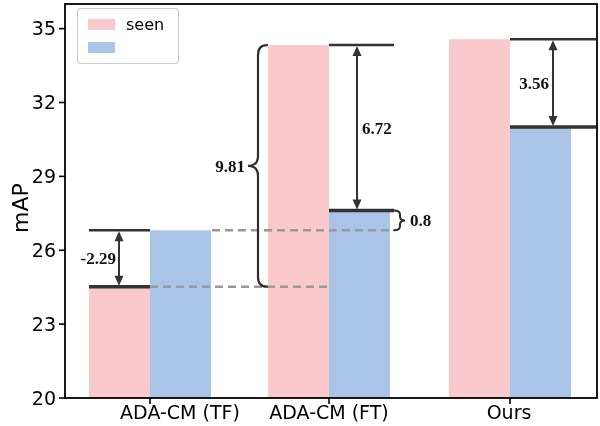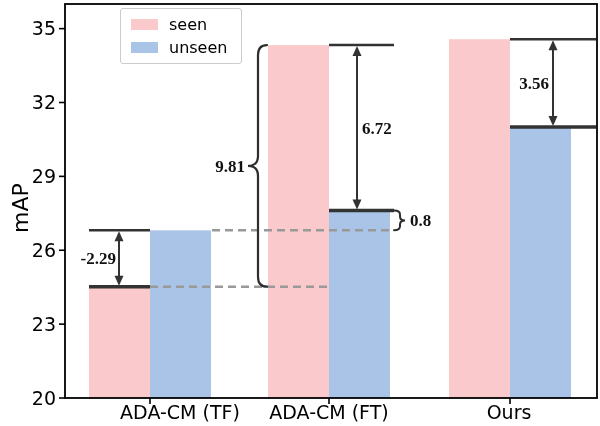--- a/index.html
+++ b/index.html
@@ -4,21 +4,21 @@
 <style>
   html,body{margin:0;padding:0;background:#ffffff;}
   .fig{position:relative;width:600px;height:426px;background:#ffffff;overflow:hidden;
        font-family:"DejaVu Sans",sans-serif;}
   svg{position:absolute;left:0;top:0;}
   .ticklabel{font:19px "DejaVu Sans",sans-serif;fill:#000000;}
   .ann{font:bold 17px "Liberation Serif",serif;fill:#111111;}
   .ylabel{position:absolute;left:20px;top:208px;transform:translate(-50%,-50%) rotate(-90deg);
           font-size:22px;color:#000;white-space:nowrap;}
   .legend{position:absolute;left:77px;top:8px;background:#ffffff;border:1px solid #cccccc;
-          border-radius:3px;padding:5px 14px 5px 10px;display:flex;flex-direction:column;gap:2px;margin-left:43px;}
+          border-radius:3px;padding:5px 14px 5px 10px;display:flex;flex-direction:column;gap:2px;}
   .legend-row{display:flex;align-items:center;gap:11px;height:21px;}
   .swatch{display:inline-block;width:27px;height:11px;}
   .legend-label{font-size:16px;color:#000;}
 </style>
 </head>
 <body>
 
 <div class="fig">
   <svg id="chart" width="600" height="426">
       <rect x="89" y="286.695" width="61" height="111.305" fill="#F9C9CB"></rect>
@@ -72,16 +72,15 @@
       <text x="509" y="419" text-anchor="middle" class="ticklabel">Ours</text>
     </svg>
   <div class="ylabel">mAP</div>
   <div class="legend">
     <div class="legend-row">
       <span class="swatch" id="sw-seen" style="background: rgb(249, 201, 203);"></span>
       <span class="legend-label">seen</span>
     </div>
     <div class="legend-row">
       <span class="swatch" id="sw-unseen" style="background: rgb(169, 196, 231);"></span>
-      <span class="legend-label">unseen</span>
     </div>
   </div>
 </div>
 
 </body></html>

